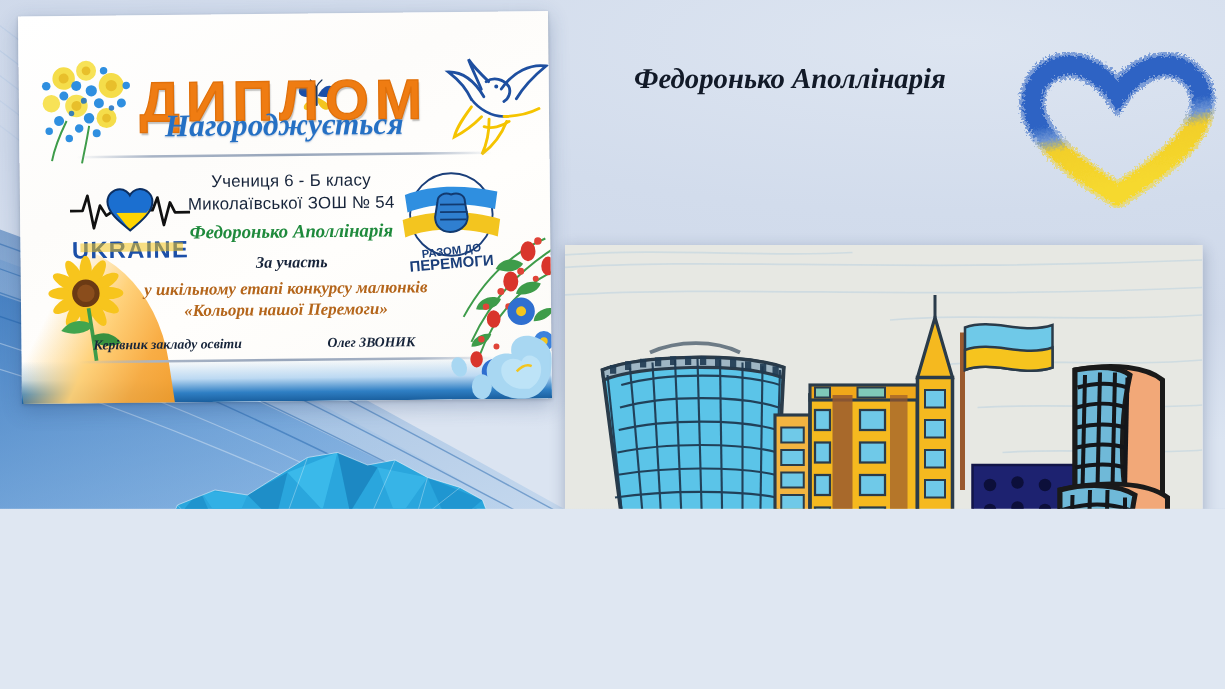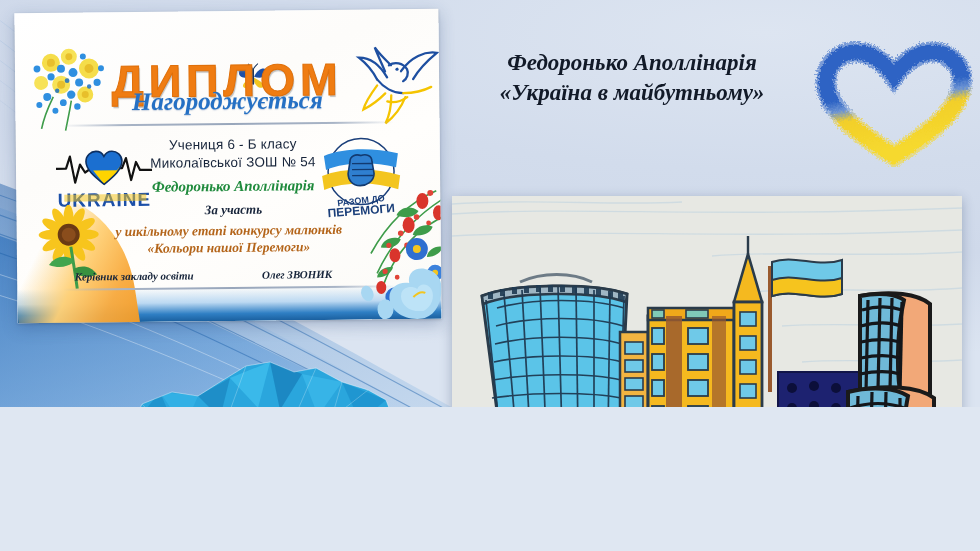--- a/index.html
+++ b/index.html
@@ -398,21 +398,20 @@
             <ellipse cx="88" cy="122" rx="8" ry="10"></ellipse>
             <ellipse cx="70" cy="106" rx="6" ry="8" transform="rotate(-20 70 106)"></ellipse>
           </g>
         </svg>
       </div>
     </div>
   </div>
 
   <div class="heading">
     <span class="hl">Федоронько Аполлінарія</span>
-    <span class="hl">«Україна в майбутньому»</span>
   </div>
 
   <div class="heart">
     <svg viewBox="0 0 164 132">
       <defs>
         <linearGradient id="hg" x1="0" y1="0" x2="0.25" y2="1">
           <stop offset="0%" stop-color="#2e64c4"></stop>
           <stop offset="46%" stop-color="#2e64c4"></stop>
           <stop offset="56%" stop-color="#6d94d4"></stop>
           <stop offset="66%" stop-color="#f2cf2a"></stop>

